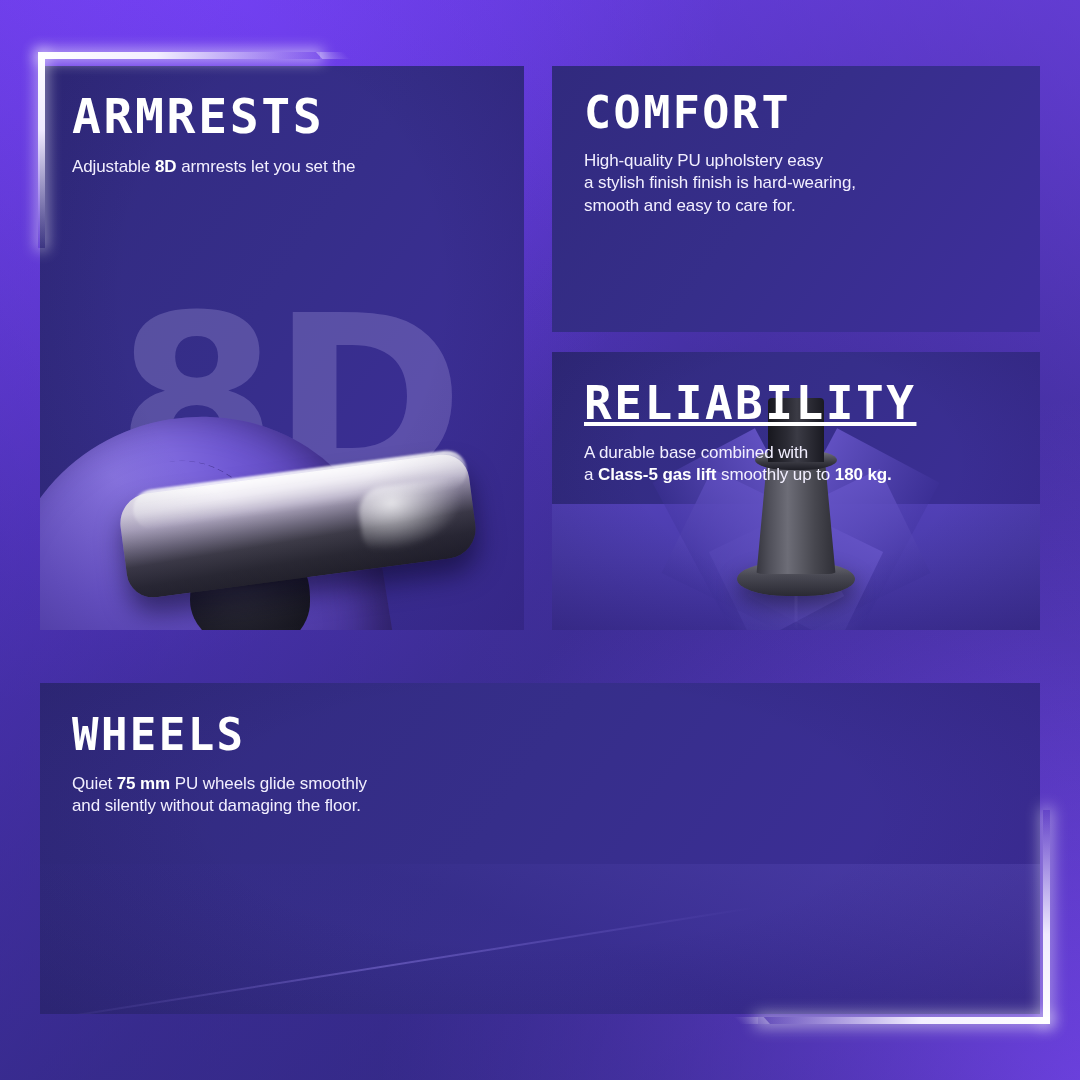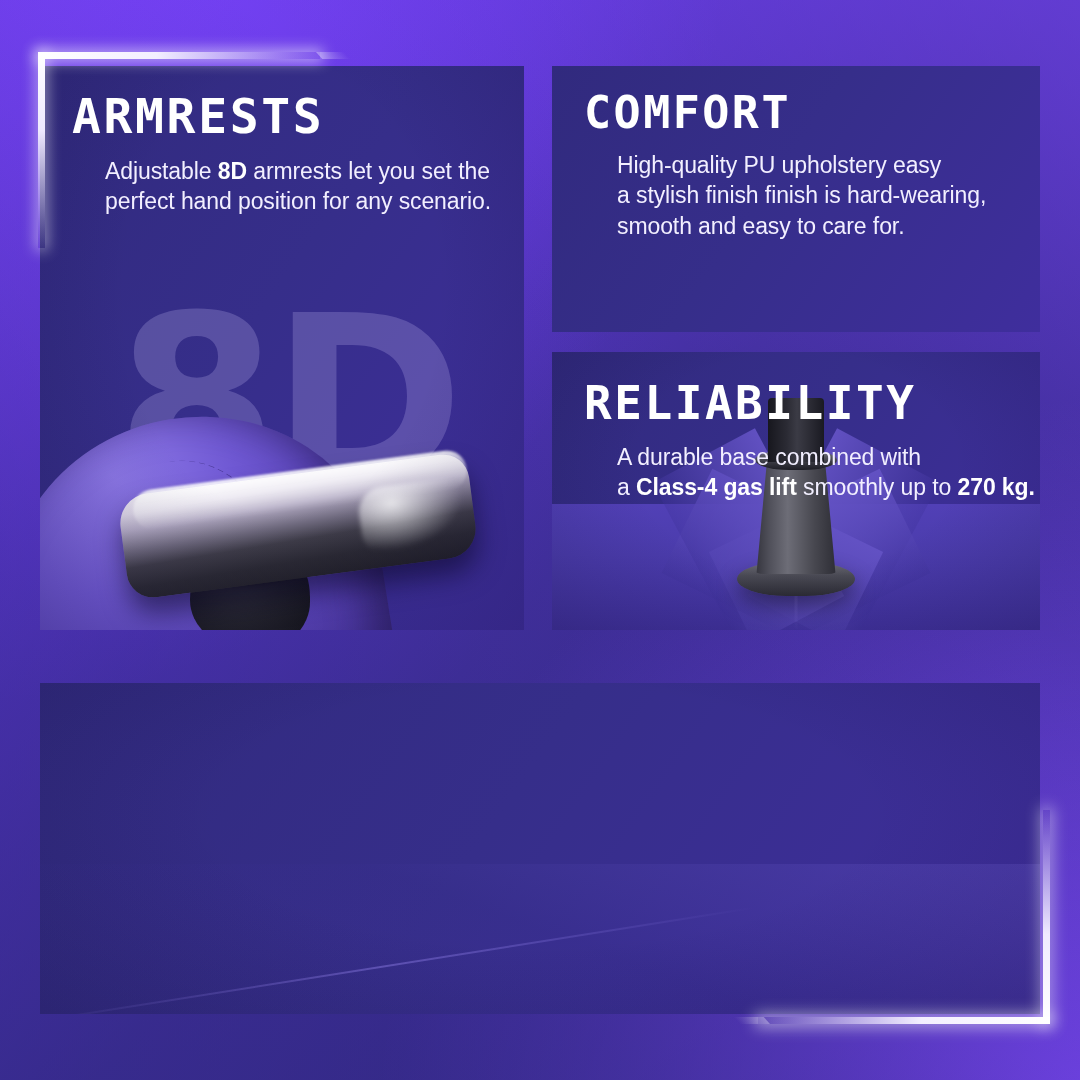--- a/index.html
+++ b/index.html
@@ -40,42 +40,41 @@
   .heading{
     font-family:"DejaVu Sans Mono","Liberation Mono",monospace;
     color:#ffffff;
     font-weight:700;
     letter-spacing:0.055em;
     line-height:1;
     white-space:nowrap;
   }
   .body{
     color:#F2EFFF;
-    font-size:23px;
+    font-size:17px;
     line-height:1.32;
     font-weight:400;
     letter-spacing:-0.1px;
-    margin-left:33px;
   }
   .body b{ font-weight:700; color:#ffffff; }
 
   
   #card-armrests { left:40px;  top:66px;  width:484px; height:564px; }
   #card-comfort  { left:552px; top:66px;  width:488px; height:266px; }
   #card-reliab   { left:552px; top:352px; width:488px; height:278px; }
   #card-wheels   { left:40px;  top:683px; width:1000px;height:331px; }
 
   #card-armrests .card-inner{ padding:26px 1px 0 32px; }
   #card-comfort  .card-inner{ padding:24px 0 0 32px; }
   #card-reliab   .card-inner{ padding:28px 0 0 32px; }
   #card-wheels   .card-inner{ padding:30px 0 0 32px; }
 
   #card-armrests .heading{ font-size:48px; margin-bottom:16px; }
   #card-comfort  .heading{ font-size:45px; margin-bottom:15px; }
-  #card-reliab   .heading{ font-size:46px; margin-bottom:16px; }
+  #card-reliab   .heading{ font-size:46px; margin-bottom:16px;text-decoration:underline; }
   #card-wheels   .heading{ font-size:44px; margin-bottom:16px; }
 
   
   .watermark{
     position:absolute;
     left:76px; top:236px;
     font-family:"DejaVu Sans","Liberation Sans",sans-serif;
     font-weight:700;
     font-size:232px;
     line-height:0.86;
@@ -271,21 +270,20 @@
       <div class="pad"></div>
       <div class="pad-top-hi"></div>
       <div class="pad-edge-gloss"></div>
     </div>
     <div class="card-vignette"></div>
 
     <div class="card-inner">
       <h2 class="heading">ARMRESTS</h2>
       <p class="body">
         <span>Adjustable </span><b>8D</b><span> armrests let you set the</span><br>
-        <span>perfect hand position for any scenario.</span>
       </p>
     </div>
   </section>
 
   <section class="card" id="card-comfort">
     <div class="card-inner">
       <h2 class="heading">COMFORT</h2>
       <p class="body">
         <span>High-quality PU upholstery easy</span><br>
         <span>a stylish finish finish is hard-wearing,</span><br>
@@ -308,34 +306,41 @@
       <div class="lift-cone"></div>
       <div class="lift-ring"></div>
       <div class="lift-rod"></div>
     </div>
     <div class="card-vignette"></div>
 
     <div class="card-inner">
       <h2 class="heading">RELIABILITY</h2>
       <p class="body">
         <span>A durable base combined with</span><br>
-        <span>a </span><b>Class-4 gas lift</b><span> smoothly up to </span><b>270 kg.</b>
+        <span>a </span><b>Class-5 gas lift</b><span> smoothly up to </span><b>180 kg.</b>
       </p>
     </div>
   </section>
 
   <section class="card" id="card-wheels">
 
     <div class="photo">
       <div class="floor-sheen"></div>
       <div class="floor-line"></div>
 
     </div>
     <div class="card-vignette"></div>
 
+    <div class="card-inner">
+      <h2 class="heading">WHEELS</h2>
+      <p class="body">
+        <span>Quiet </span><b>75 mm</b><span> PU wheels glide smoothly</span><br>
+        <span>and silently without damaging the floor.</span>
+      </p>
+    </div>
   </section>
 
   <div class="bracket" id="bracket-tl">
     <span class="v"></span>
     <span class="h"></span>
     <span class="skew"></span>
   </div>
 
   <div class="bracket" id="bracket-br">
     <span class="v"></span>

